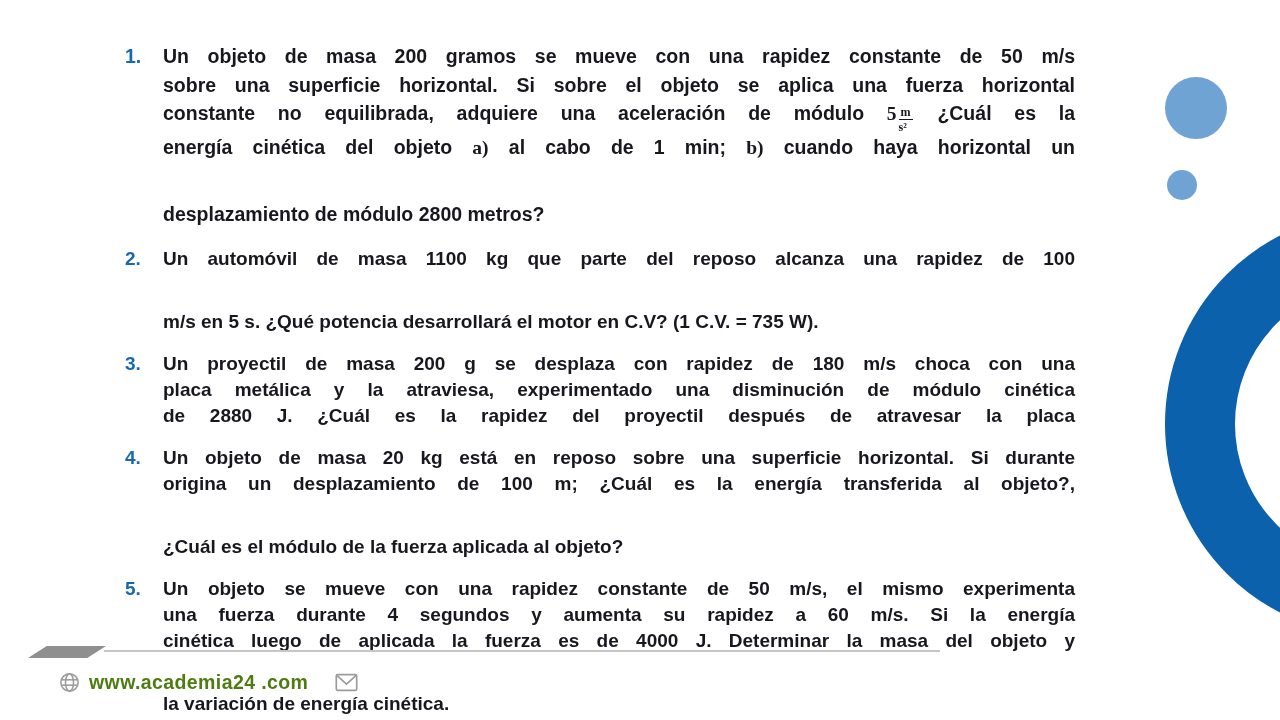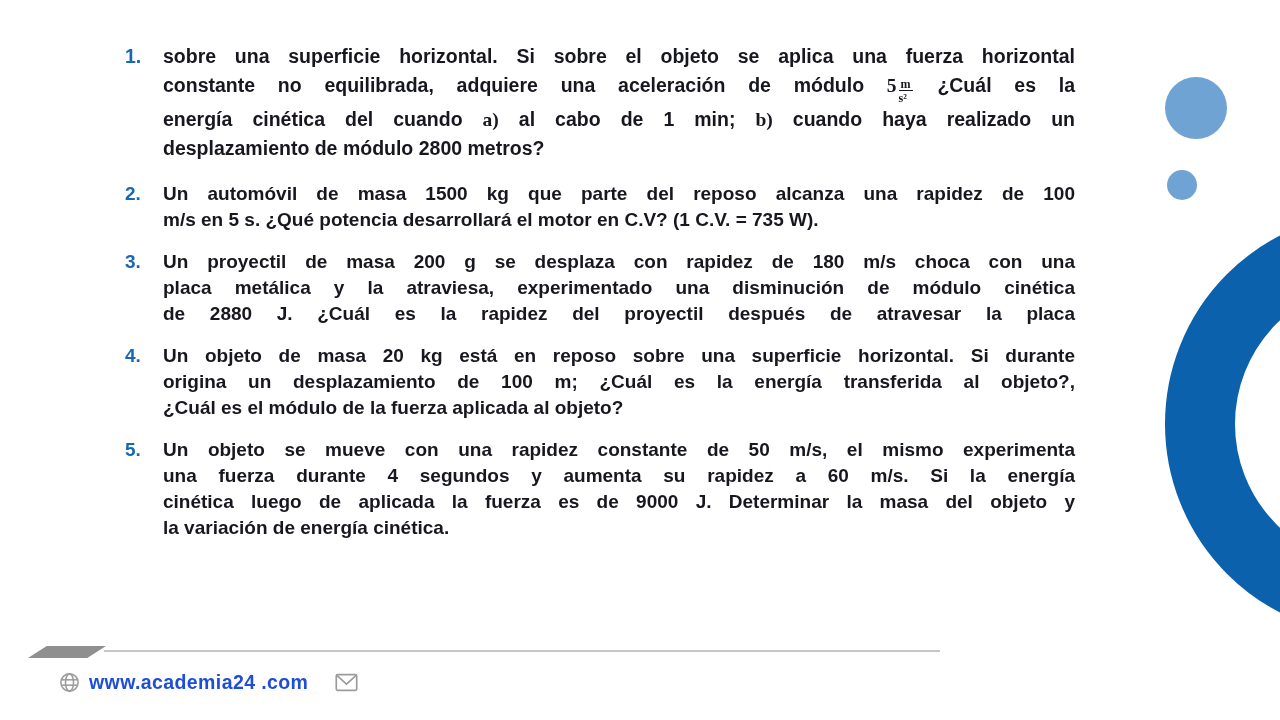--- a/index.html
+++ b/index.html
@@ -13,62 +13,63 @@
         box-sizing:border-box;border:70px solid #0B61AC;}
   
   .problems{position:absolute;left:125px;top:42px;width:950px;color:#17171F;font-weight:700;}
   .problem-item{display:flex;margin-bottom:16px;}
   .problem-item:first-child{margin-bottom:18px;}
   .size-a{font-size:19.5px;line-height:28.5px;}
   .size-b{font-size:19px;line-height:26px;}
   .pnum{flex:none;width:38px;color:#1668B5;}
   .pbody{width:912px;}
   .pline{text-align:justify;text-align-last:justify;}
-  .pline.last{text-align-last:left;}
+  .pline.last{text-align-last:left;margin-top:37px;}
   .f-math{font-family:"Liberation Serif",serif;font-weight:400;}
   .f-math.bold{font-weight:700;}
   .f-sup{font-size:0.62em;vertical-align:0.55em;}
   .frac{display:inline-block;vertical-align:-0.55em;text-align:center;
         font-family:"Liberation Serif",serif;font-weight:700;line-height:1.05;margin:0 2px;}
   .frac>span{display:block;font-size:0.62em;}
   .frac .num{border-bottom:1.4px solid #17171F;padding:0 2px;}
   .frac .den{padding-top:1px;}
   
   .divider{position:absolute;left:104px;top:650px;width:836px;height:1.5px;background:#c6c6c6;}
   .slant{position:absolute;left:28px;top:646px;width:78px;height:12px;background:#8f8f8f;
          clip-path:polygon(24% 0,100% 0,76% 100%,0% 100%);}
   .footer-row{position:absolute;left:58px;top:671px;display:flex;align-items:center;gap:26px;
-              color:#1d4ed8;font-size:19.5px;font-weight:600;letter-spacing:.4px;}
+              color:#4d7c0f;font-size:19.5px;font-weight:600;letter-spacing:.4px;}
   .footer-group{display:flex;align-items:center;gap:8px;}
   .ficon{flex:none;display:block;}
   .ficon *{stroke:#9b9b9b;stroke-width:1.6;fill:none;}
 </style>
 </head>
 <body>
 
 <div class="slide">
 
   <div class="circle circle-lg"></div>
   <div class="circle circle-sm"></div>
   <div class="ring"></div>
 
   <div class="problems">
       <div class="problem-item size-a">
         <div class="pnum">1.</div>
         <div class="pbody">
+          <div class="pline"><span>Un objeto de masa 200 gramos se mueve con una rapidez constante de 50 m/s</span></div>
           <div class="pline"><span>sobre una superficie horizontal. Si sobre el objeto se aplica una fuerza horizontal</span></div>
           <div class="pline"><span>constante no equilibrada, adquiere una aceleración de módulo </span><span class="f-math bold">5</span><span class="frac"><span class="num">m</span><span class="den">s²</span></span><span> ¿Cuál es la</span></div>
-          <div class="pline"><span>energía cinética del cuando </span><span class="f-math bold">a)</span><span> al cabo de 1 min; </span><span class="f-math bold">b)</span><span> cuando haya realizado un</span></div>
+          <div class="pline"><span>energía cinética del objeto </span><span class="f-math bold">a)</span><span> al cabo de 1 min; </span><span class="f-math bold">b)</span><span> cuando haya horizontal un</span></div>
           <div class="pline last"><span>desplazamiento de módulo 2800 metros?</span></div>
         </div>
       </div>
       <div class="problem-item size-b">
         <div class="pnum">2.</div>
         <div class="pbody">
-          <div class="pline"><span>Un automóvil de masa 1500 kg que parte del reposo alcanza una rapidez de 100</span></div>
+          <div class="pline"><span>Un automóvil de masa 1100 kg que parte del reposo alcanza una rapidez de 100</span></div>
           <div class="pline last"><span>m/s en 5 s. ¿Qué potencia desarrollará el motor en C.V? (1 C.V. = 735 W).</span></div>
         </div>
       </div>
       <div class="problem-item size-b">
         <div class="pnum">3.</div>
         <div class="pbody">
           <div class="pline"><span>Un proyectil de masa 200 g se desplaza con rapidez de 180 m/s choca con una</span></div>
           <div class="pline"><span>placa metálica y la atraviesa, experimentado una disminución de módulo cinética</span></div>
           <div class="pline"><span>de 2880 J. ¿Cuál es la rapidez del proyectil después de atravesar la placa</span></div>
         </div>
@@ -79,21 +80,21 @@
           <div class="pline"><span>Un objeto de masa 20 kg está en reposo sobre una superficie horizontal. Si durante</span></div>
           <div class="pline"><span>origina un desplazamiento de 100 m; ¿Cuál es la energía transferida al objeto?,</span></div>
           <div class="pline last"><span>¿Cuál es el módulo de la fuerza aplicada al objeto?</span></div>
         </div>
       </div>
       <div class="problem-item size-b">
         <div class="pnum">5.</div>
         <div class="pbody">
           <div class="pline"><span>Un objeto se mueve con una rapidez constante de 50 m/s, el mismo experimenta</span></div>
           <div class="pline"><span>una fuerza durante 4 segundos y aumenta su rapidez a 60 m/s. Si la energía</span></div>
-          <div class="pline"><span>cinética luego de aplicada la fuerza es de 9000 J. Determinar la masa del objeto y</span></div>
+          <div class="pline"><span>cinética luego de aplicada la fuerza es de 4000 J. Determinar la masa del objeto y</span></div>
           <div class="pline last"><span>la variación de energía cinética.</span></div>
         </div>
       </div>
     </div>
 
   <div class="slant"></div>
   <div class="divider"></div>
 
   <div class="footer-row">
     <div class="footer-group">

